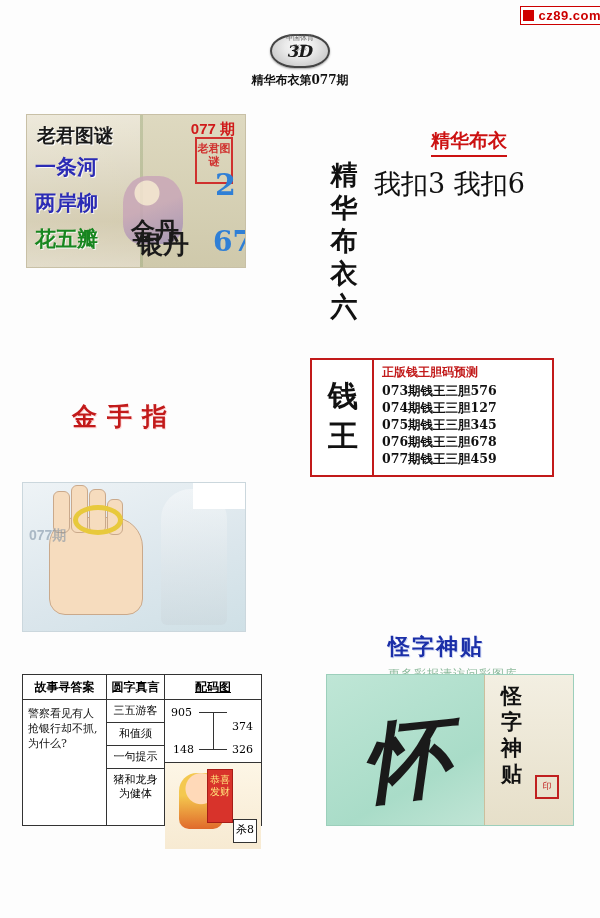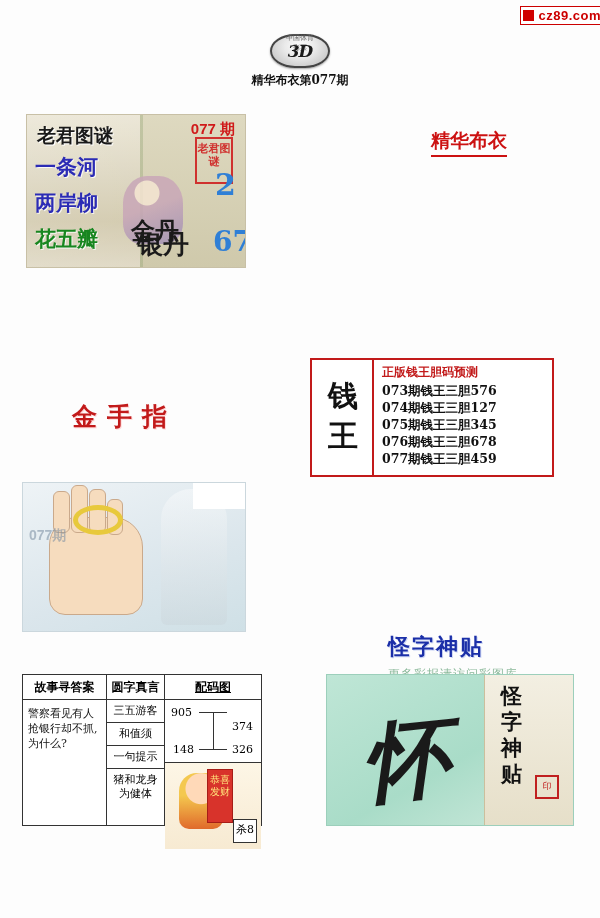--- a/index.html
+++ b/index.html
@@ -558,22 +558,24 @@
     <div class="stamp">老君图谜</div>
     <div class="line l1">一条河</div>
     <div class="line l2">两岸柳</div>
     <div class="line l3">花五瓣</div>
     <div class="big gold">金丹</div>
     <div class="big num2">2</div>
     <div class="big silver">银丹</div>
     <div class="big num67">67</div>
   </div>
 
+  <div class="blk vertical-title">精华布衣六</div>
 
   <div class="blk jh-head">精华布衣</div>
+  <div class="blk jh-l1">我扣3 我扣6</div>
 
   <div class="blk jsz-title">金手指</div>
   <div class="blk jsz-img">
     <div class="statue"></div>
     <div class="whitebar"></div>
     <div class="hand"></div>
     <div class="f f1"></div>
     <div class="f f2"></div>
     <div class="f f3"></div>
     <div class="f f4"></div>

